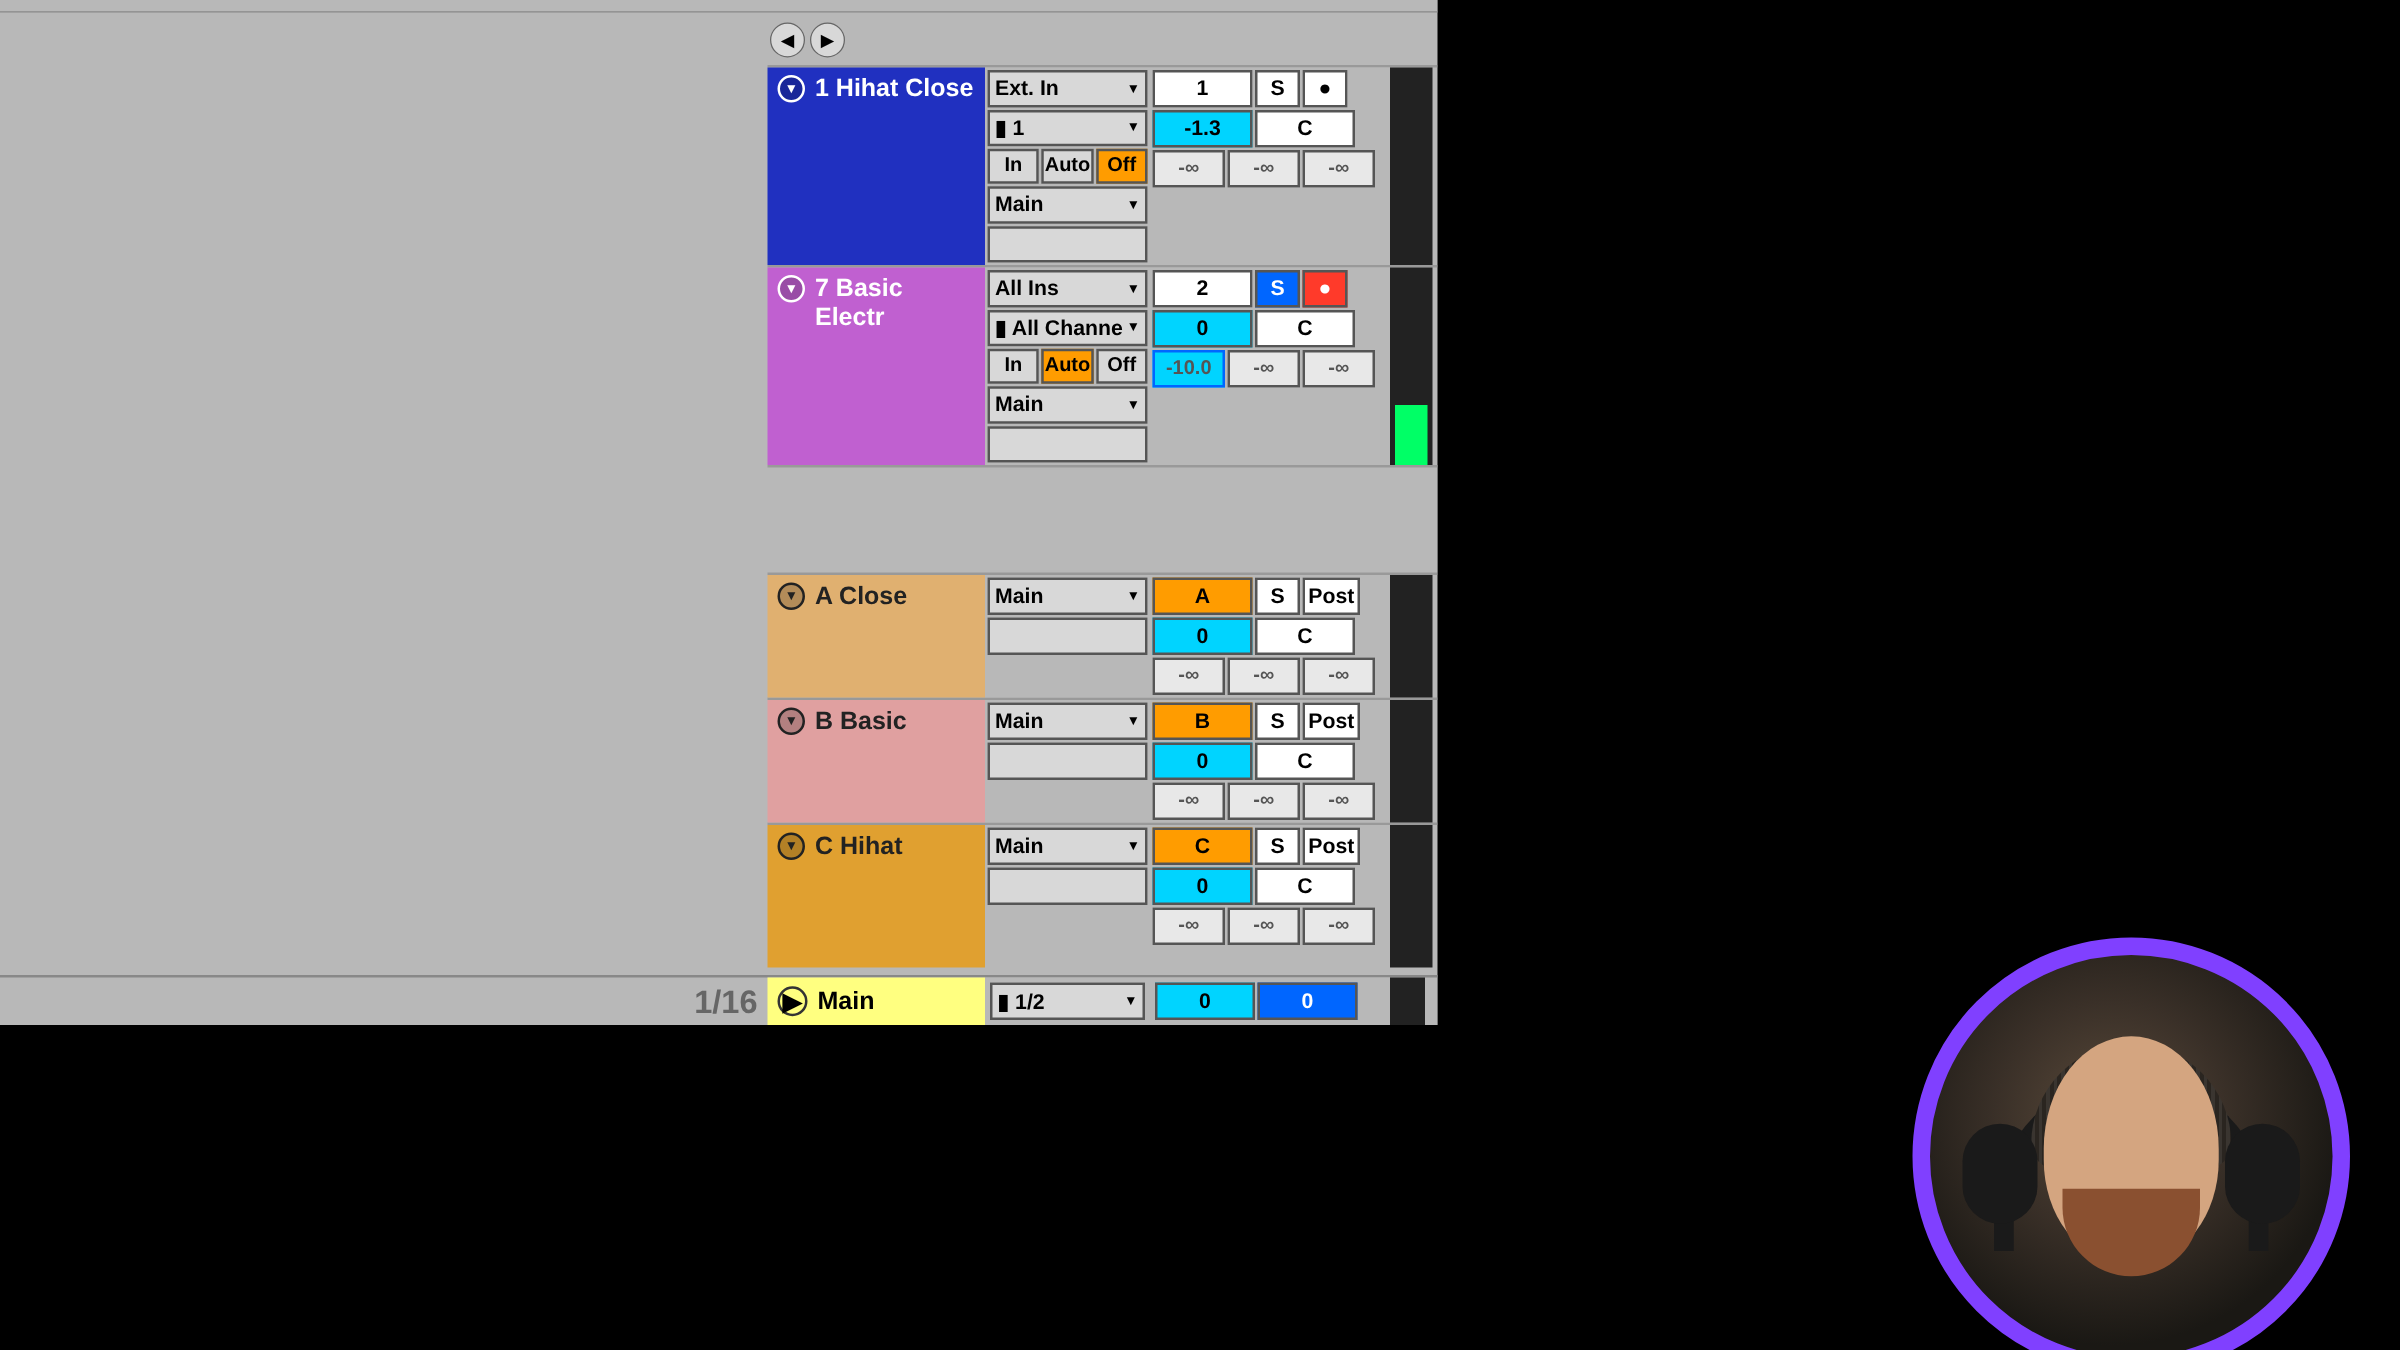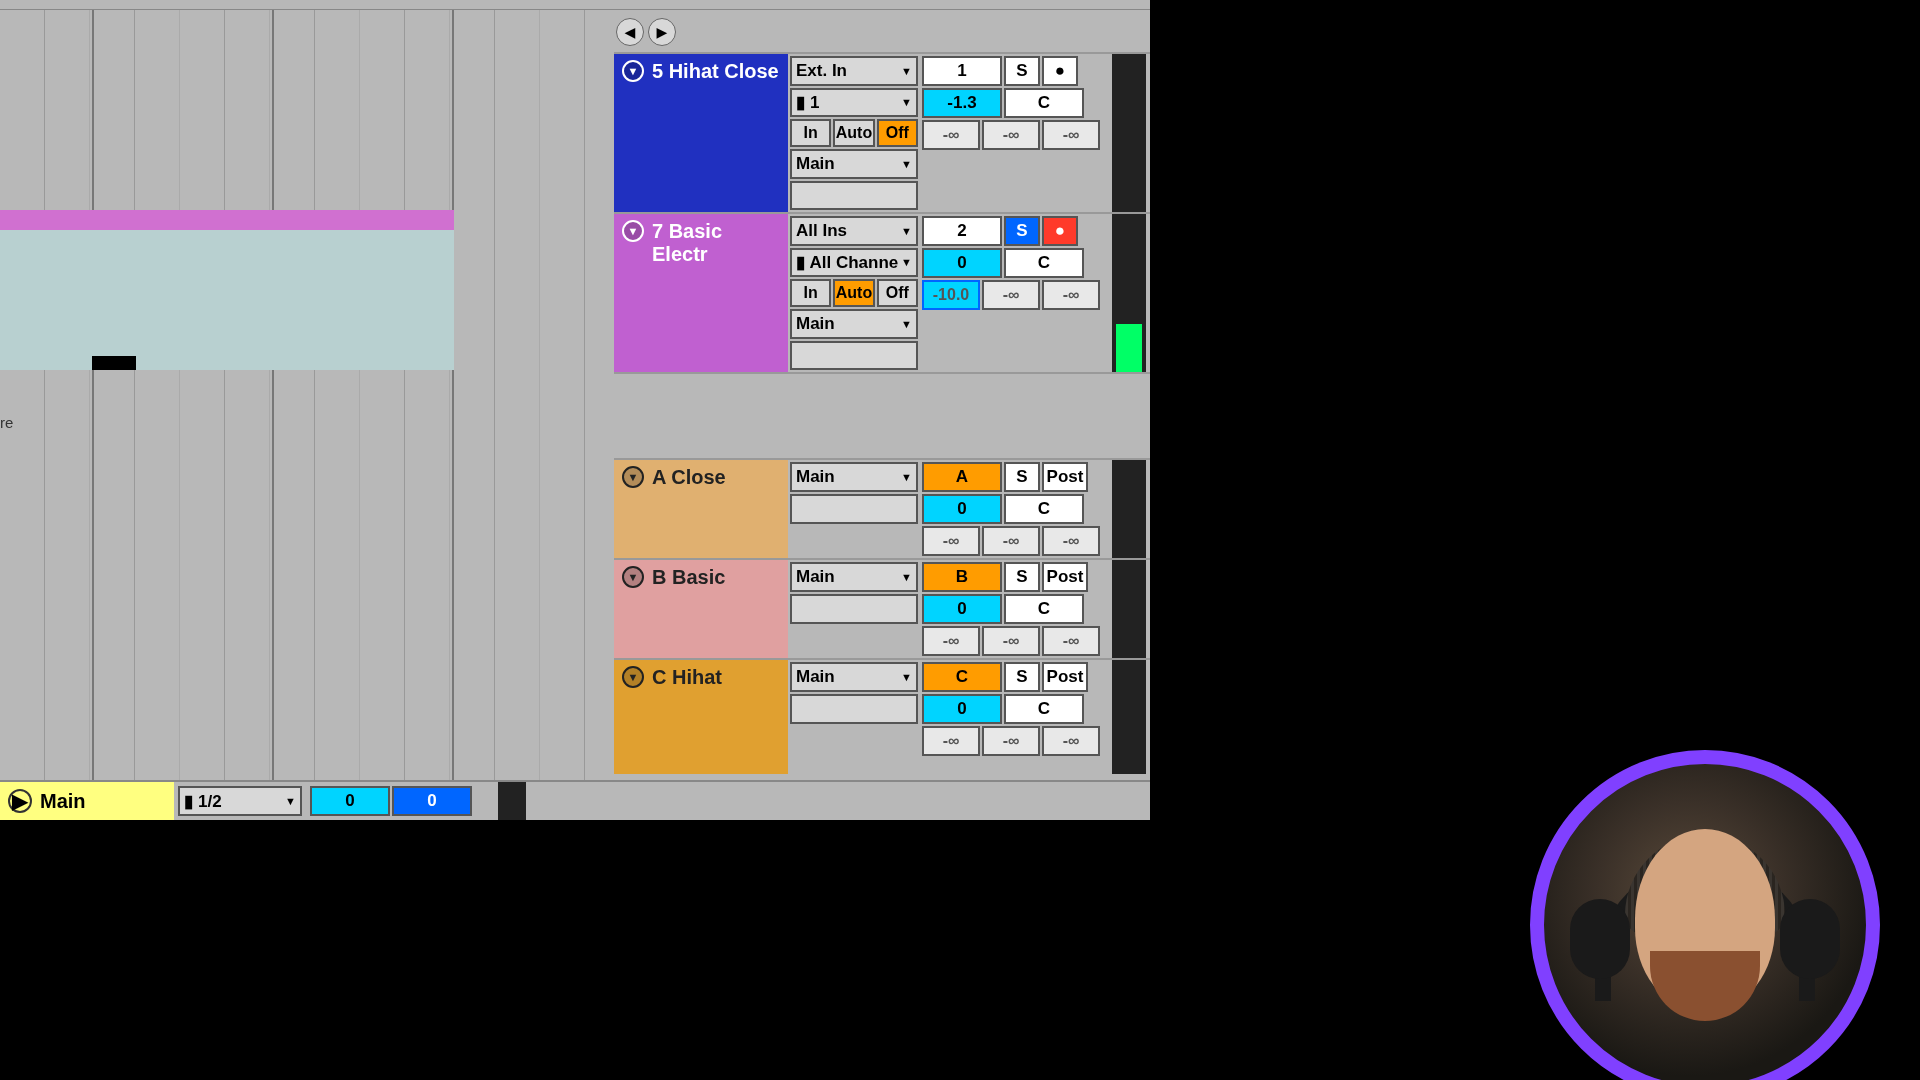--- a/index.html
+++ b/index.html
@@ -73,40 +73,27 @@
 
   <div class="nav-buttons">
     <div class="nav-btn">
         <span>◀</span>
       </div>
     <div class="nav-btn">
         <span>▶</span>
       </div>
   </div>
 
-  <div class="arrangement">
-    <div class="grid-lines"></div>
-    <div class="major-line" style="left:92px"></div>
-    <div class="major-line" style="left:272px"></div>
-    <div class="major-line" style="left:452px"></div>
-    <div class="clip-area">
-      <div class="clip-header"></div>
-      <div class="clip-body">
-        <div class="midi-note"></div>
-      </div>
-    </div>
-    <div class="arr-label">re</div>
-  </div>
 
   <div class="tracks">
 
     <div class="track" style="height:160px">
       <div class="track-title" style="background:#2030c0">
         <div class="fold-btn">▼</div>
-        <span>5 Hihat Close</span>
+        <span>1 Hihat Close</span>
       </div>
       <div class="io-column">
         <div class="dd">
             <span>Ext. In</span>
           </div>
         <div class="dd">
             <span>▮ <span>1</span></span>
           </div>
         <div class="io-row">
           <div class="btn">In</div>
@@ -268,20 +255,21 @@
           <div class="send-box">-∞</div>
           <div class="send-box">-∞</div>
         </div>
       </div>
       <div class="meter-column"></div>
     </div>
 
   </div>
 
   <div class="master-row">
+    <div class="master-left">1/16</div>
     <div class="master-title">
       <div class="play-btn">▶</div>
       <span>Main</span>
     </div>
     <div class="io-column" style="flex-direction:row;padding:4px">
       <div class="dd" style="flex:1">
           <span>▮ <span>1/2</span></span>
         </div>
     </div>
     <div class="mixer-column" style="display:flex;gap:2px;padding:4px">

